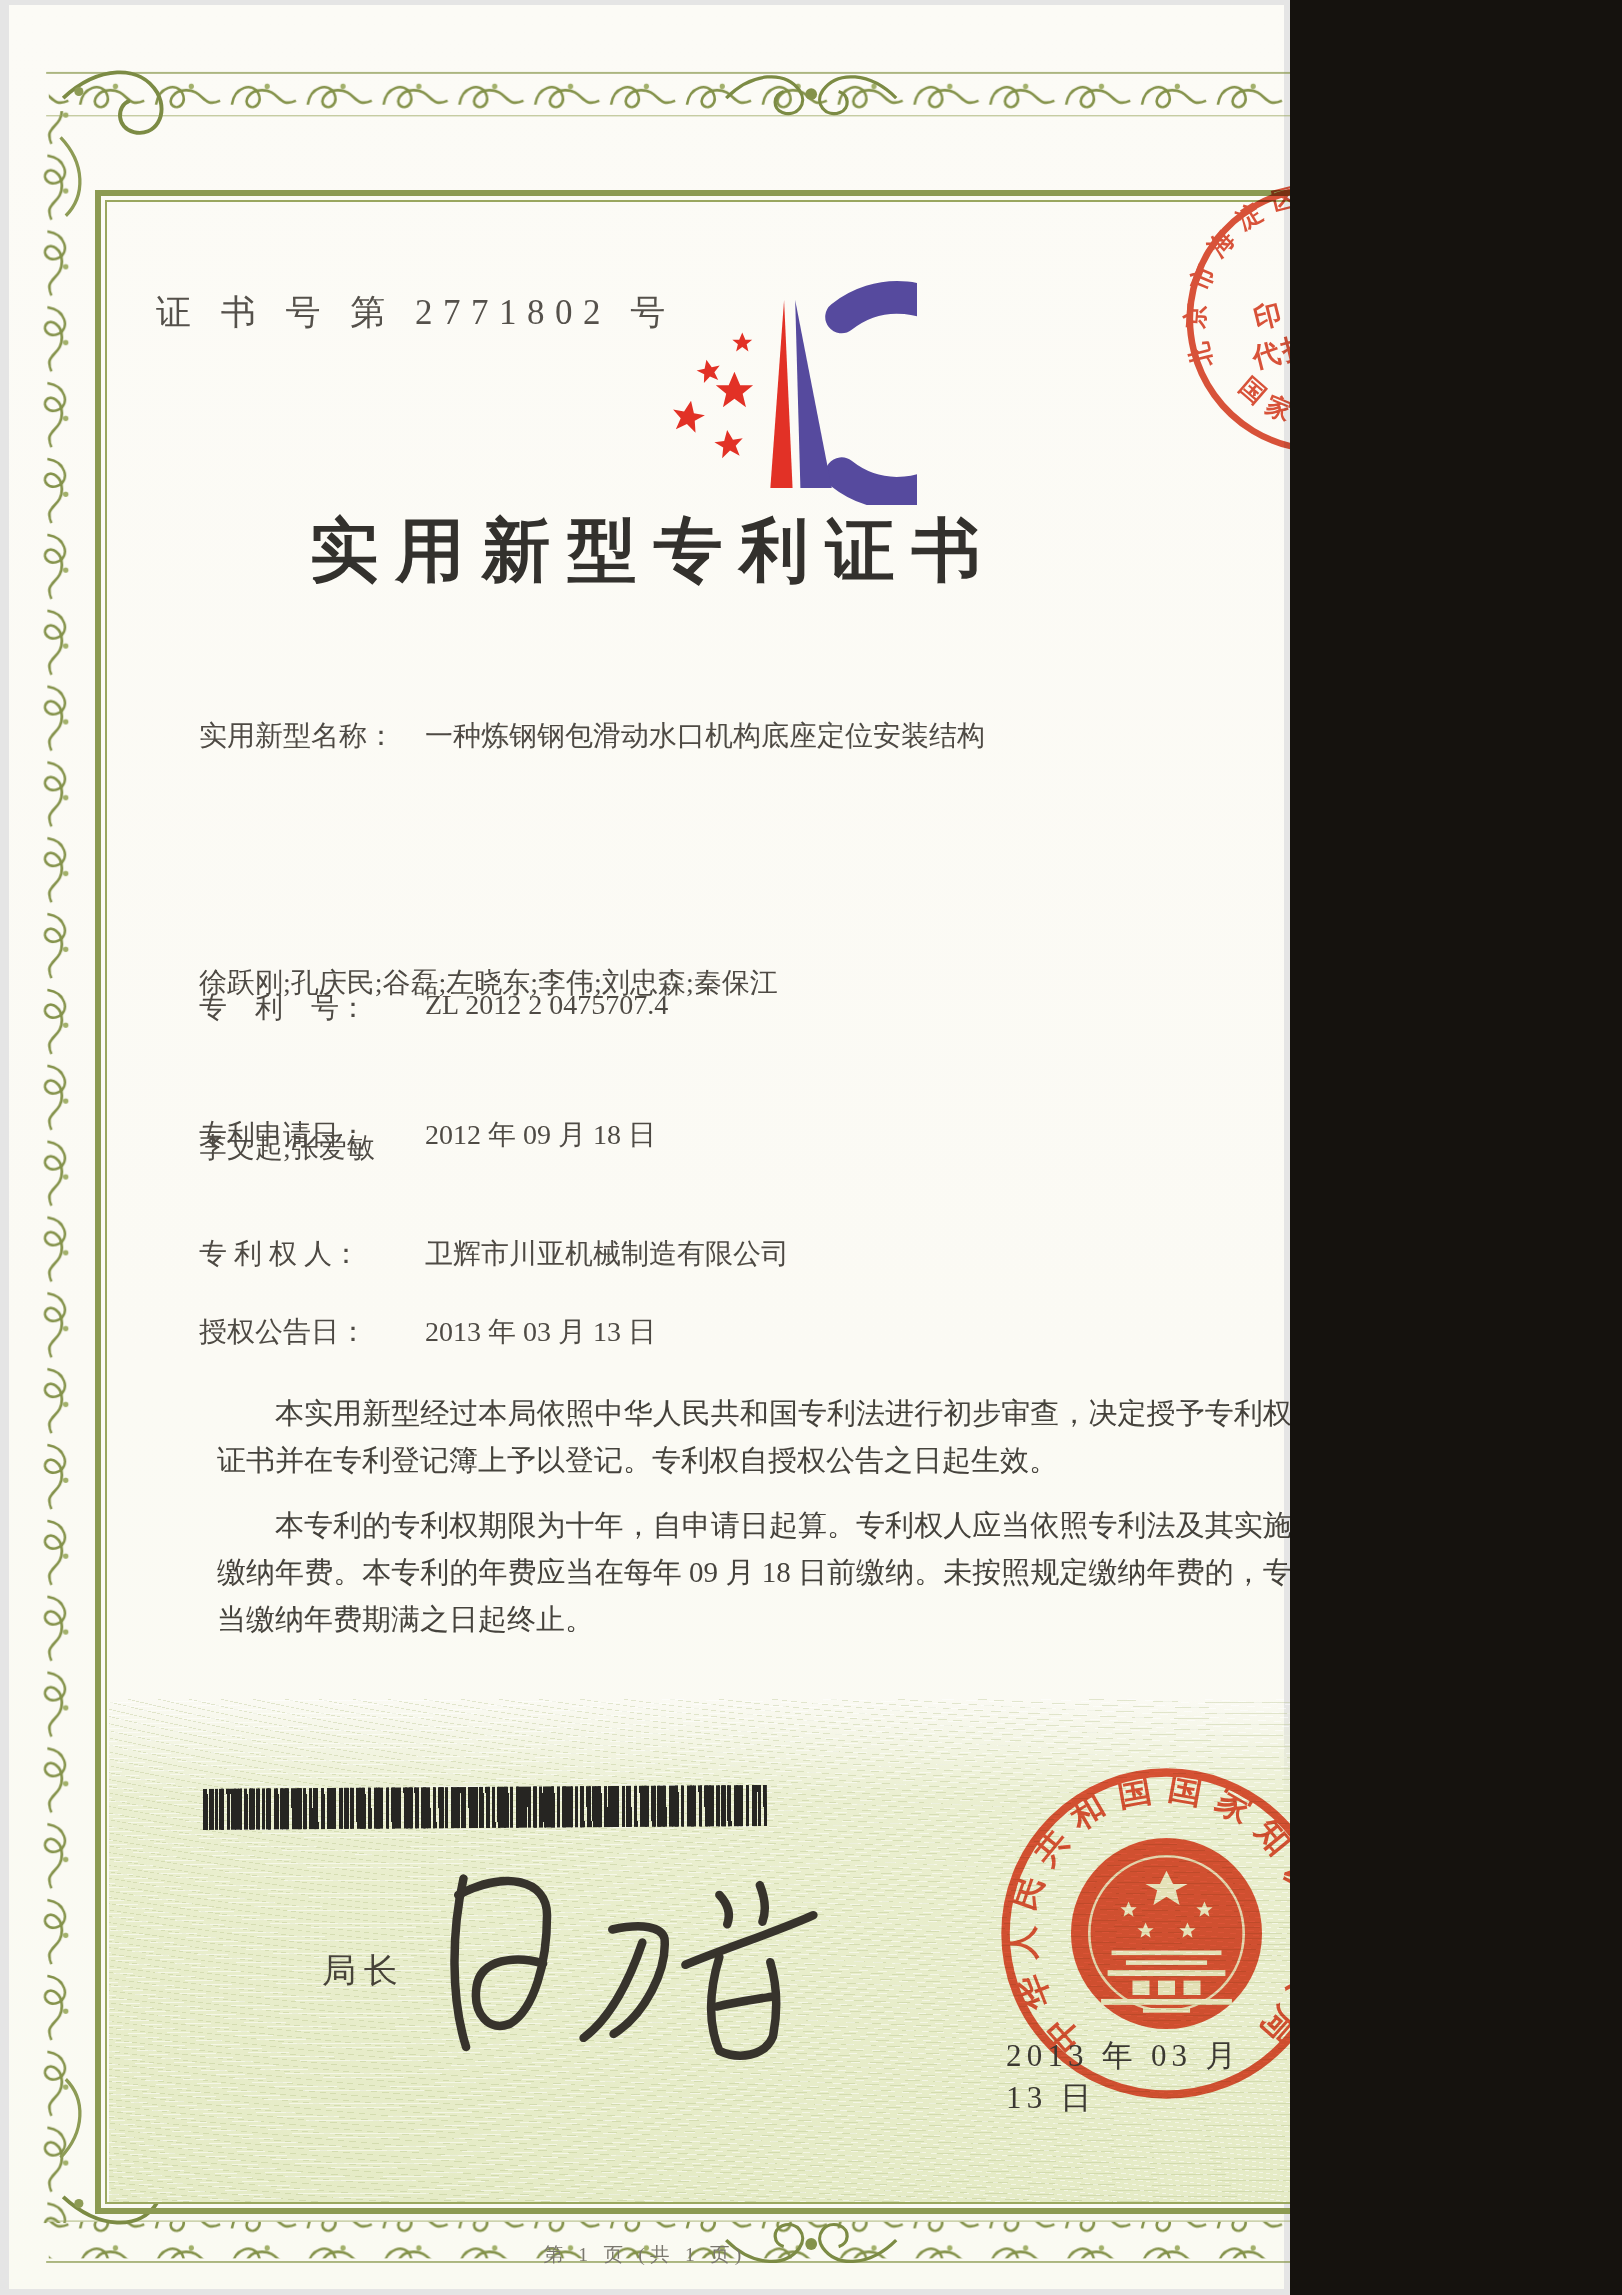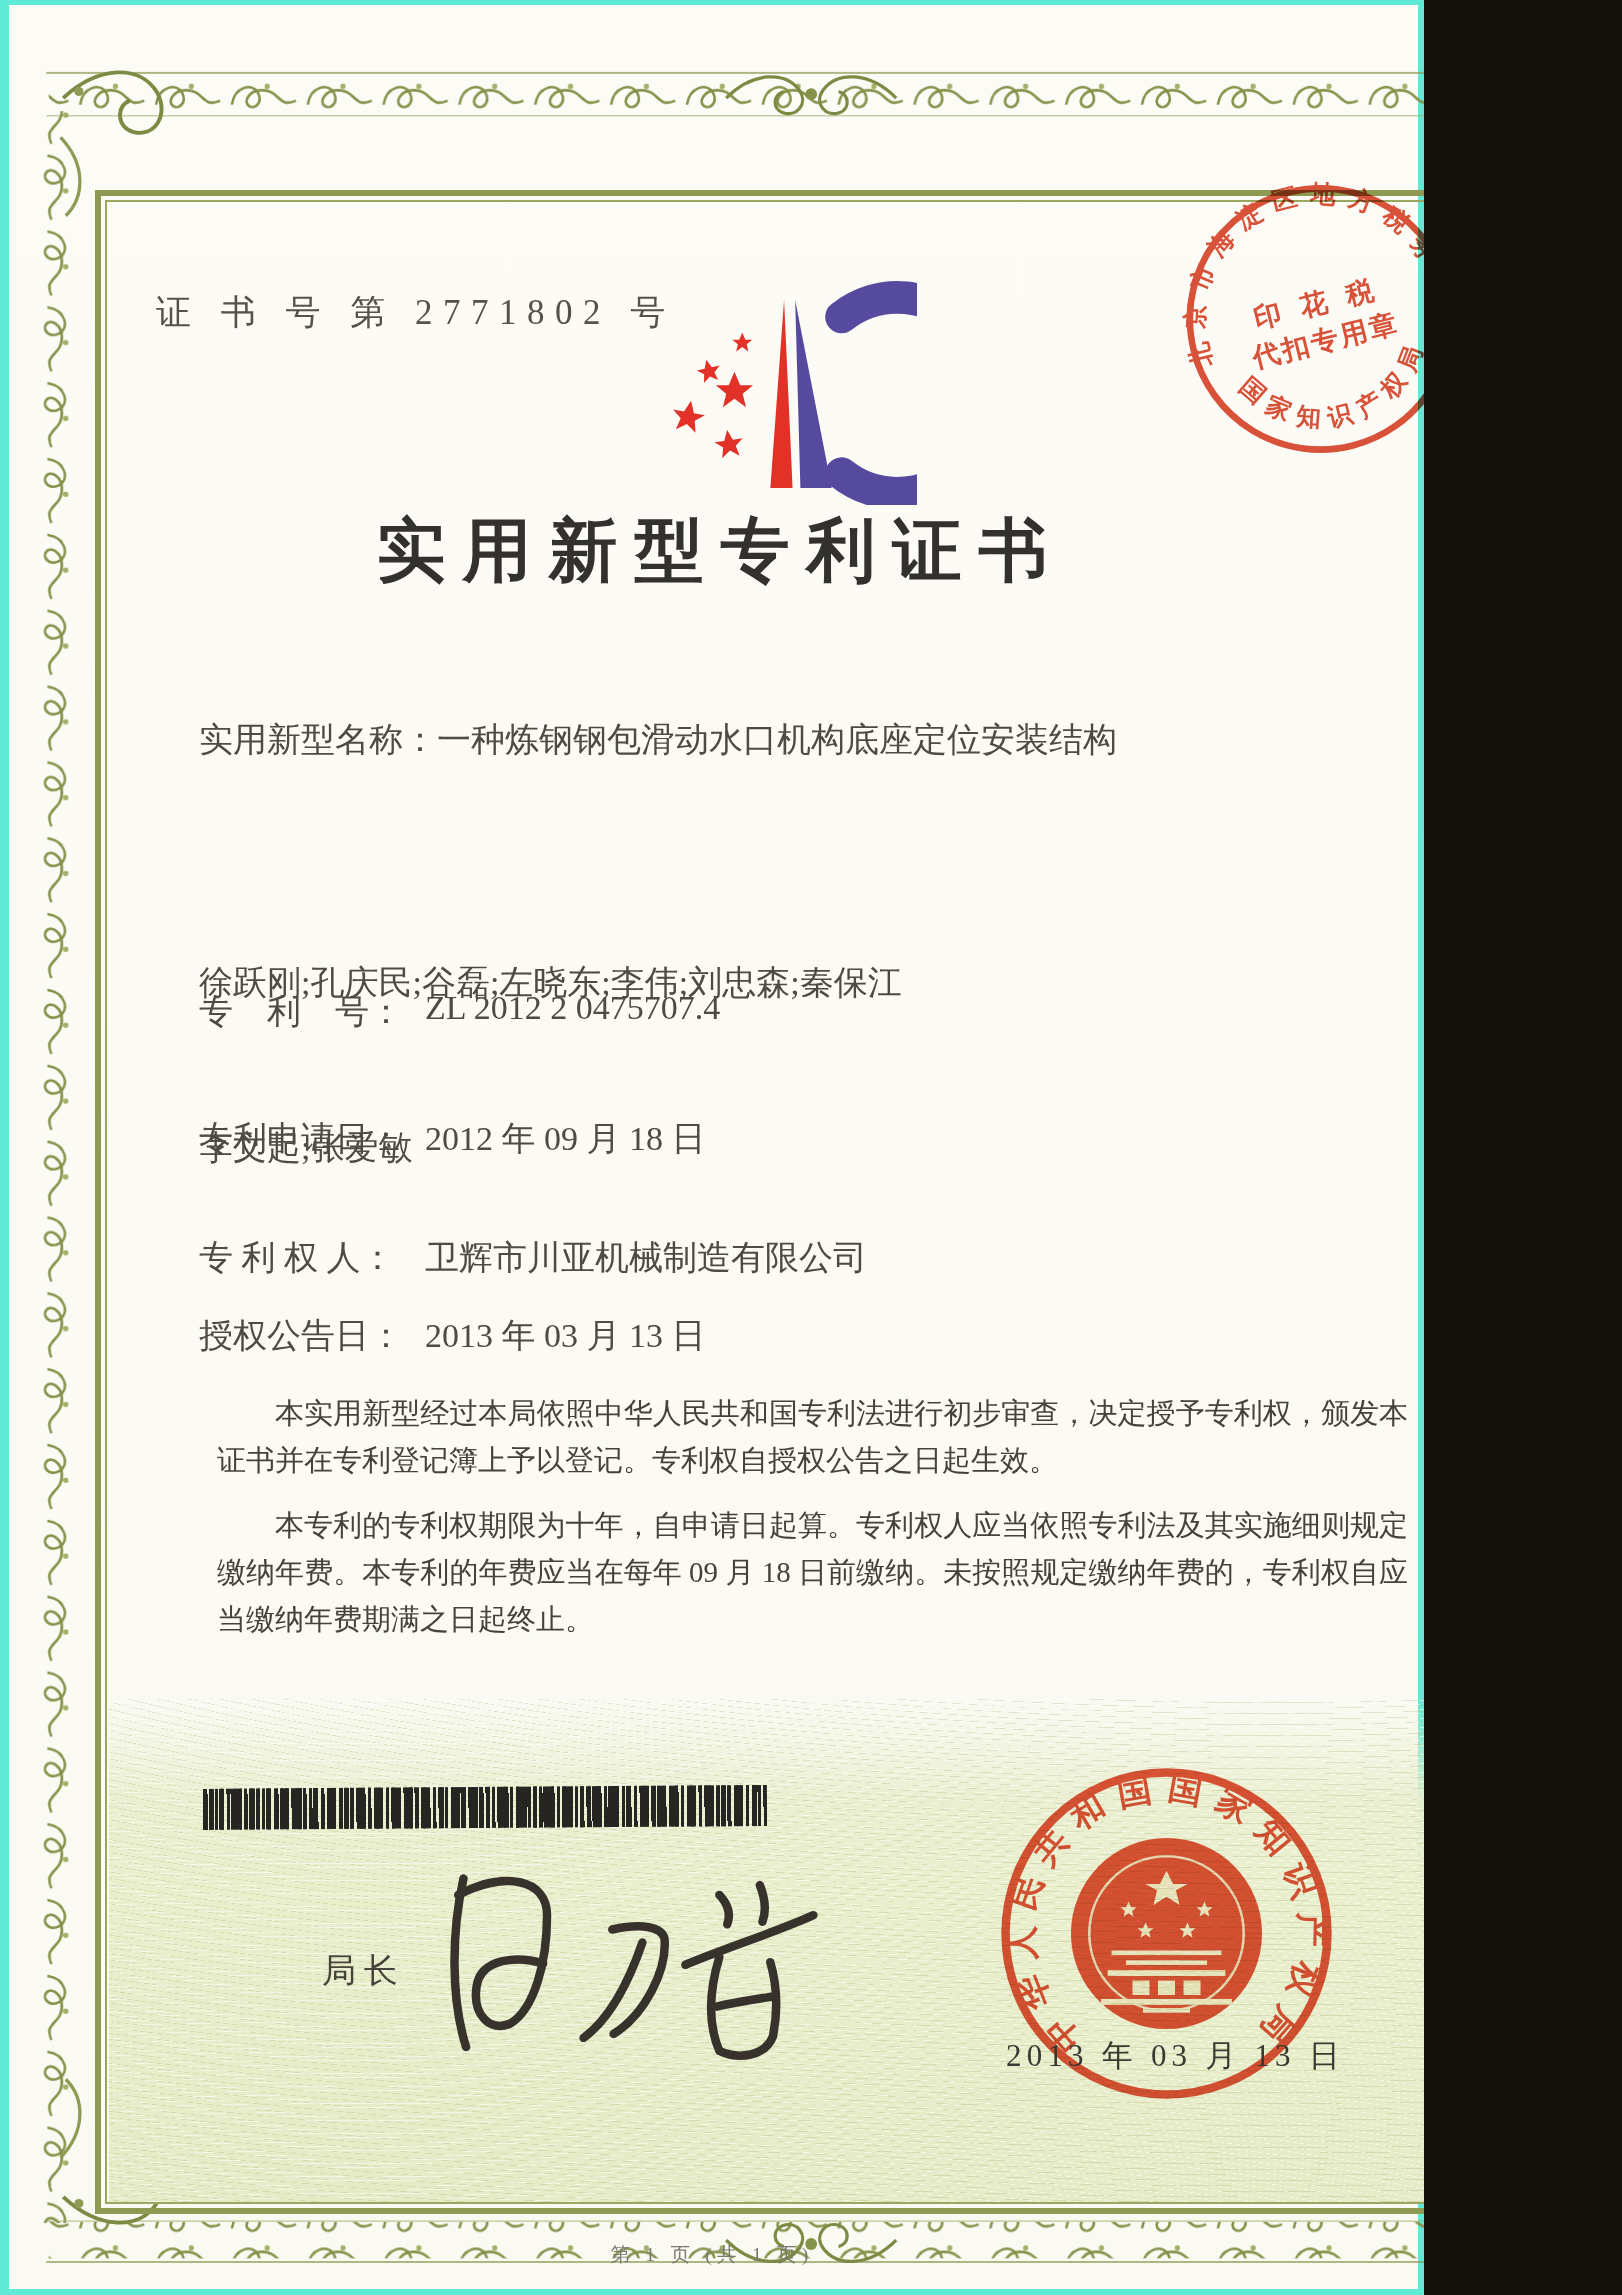--- a/index.html
+++ b/index.html
@@ -1,36 +1,36 @@
 <!DOCTYPE html>
 <html style="font-size:10.5px"><head>
 <meta charset="utf-8">
 <style>
   html,body{margin:0;padding:0;background:#15120e;}
-  .canvas{position:relative;width:1424px;height:2295px;background:#5eead4;overflow:hidden;
+  .canvas{position:relative;width:1290px;height:2295px;background:#e5e5e5;overflow:hidden;
           font-family:"Liberation Serif","DejaVu Serif",serif;}
   .paper{position:absolute;left:9.2px;top:5.2px;right:6.5px;bottom:6.5px;
          background:linear-gradient(180deg,#fcfbf6 0%,#fbfaf4 60%,#fafaf2 100%);}
   
   .border-svg{position:absolute;left:0;top:0;width:1623px;height:2295px;pointer-events:none;}
   
   .frame{position:absolute;left:95px;top:190px;width:1428px;height:2012px;
          border:6.5px solid #8c9a52;box-sizing:content-box;}
   .frame::after{content:"";position:absolute;inset:3.9px;border:2px solid #9aa75f;}
   
   .green-zone{position:absolute;left:109px;top:1699px;width:1415px;height:505px;
     background:
       repeating-radial-gradient(140% 95% at 18% 165%, rgba(255,255,255,0.55) 0 2px, rgba(255,255,255,0) 2px 17.7px),
       repeating-radial-gradient(130% 100% at 82% -70%, rgba(168,182,118,0.30) 0 2px, rgba(168,182,118,0) 2px 20px),
       linear-gradient(180deg, rgba(233,238,206,0) 0px, rgba(233,238,206,0.92) 98px, #e9eecd 183px, #e5ebc6 100%);}
   
   .cert-no{position:absolute;left:156px;top:289px;font-size:35px;letter-spacing:10.5px;color:#55514b;}
   .title{position:absolute;left:50%;top:505px;transform:translateX(-50%);white-space:nowrap;
          font-size:69px;font-weight:700;letter-spacing:17px;color:#33312d;padding-left:17px;}
-  .field{position:absolute;left:199px;display:flex;font-size:34px;color:#4e4a44;}
+  .field{position:absolute;left:199px;display:flex;font-size:28px;color:#4e4a44;}
   .flabel{flex:0 0 226px;white-space:pre;}
   .fvalue{white-space:pre;line-height:55px;}
   .field .one-line{line-height:normal;}
   .para-block{position:absolute;left:199px;top:1372px;width:1227px;font-size:29px;line-height:47px;
               color:#45423c;text-align:justify;}
   .para-block p{margin:18px;text-indent:2em;}
   .barcode{position:absolute;left:203px;top:1787px;width:564px;height:41px;transform:rotate(-0.4deg);
     background-image:
       repeating-linear-gradient(90deg,#262522 0 3.3px,transparent 3.3px 5.9px),
       repeating-linear-gradient(90deg,#262522 0 2px,transparent 2px 9.2px),

